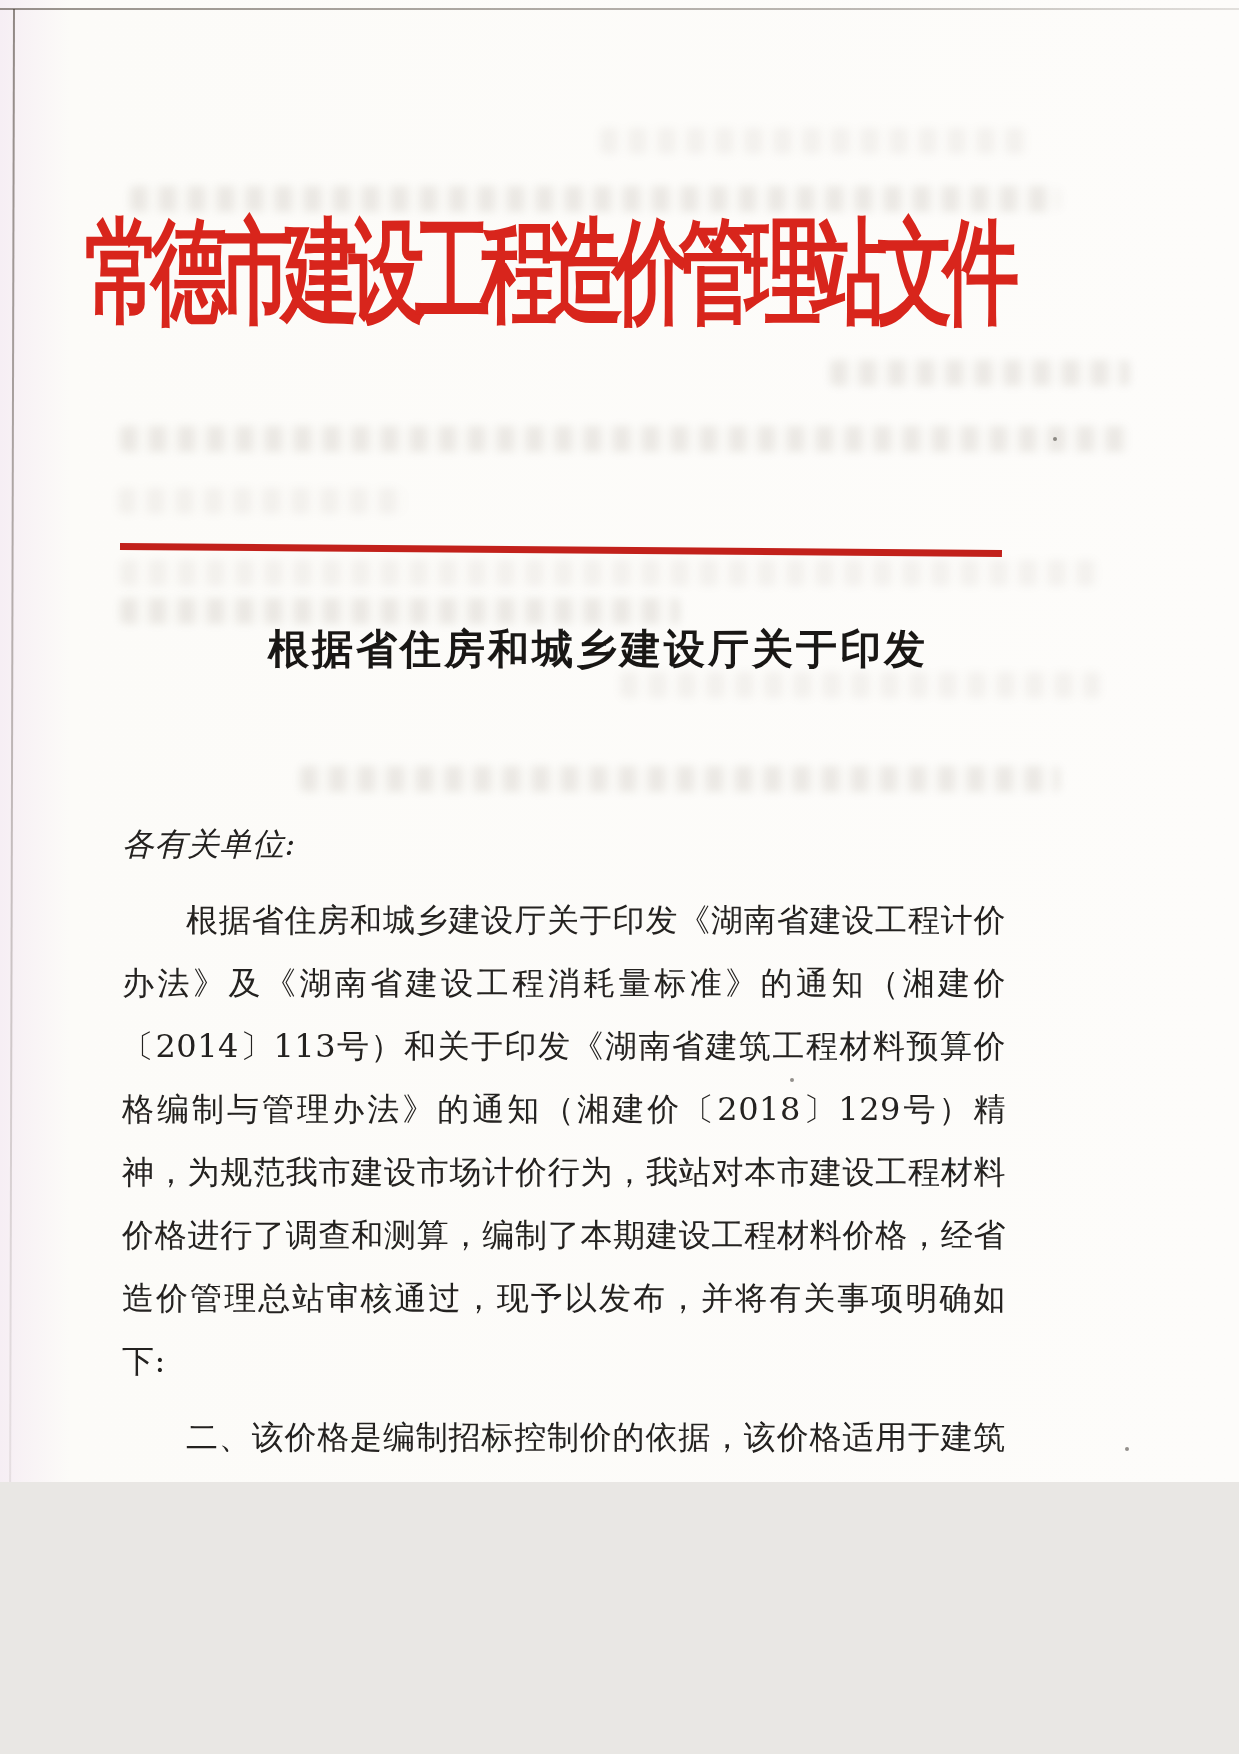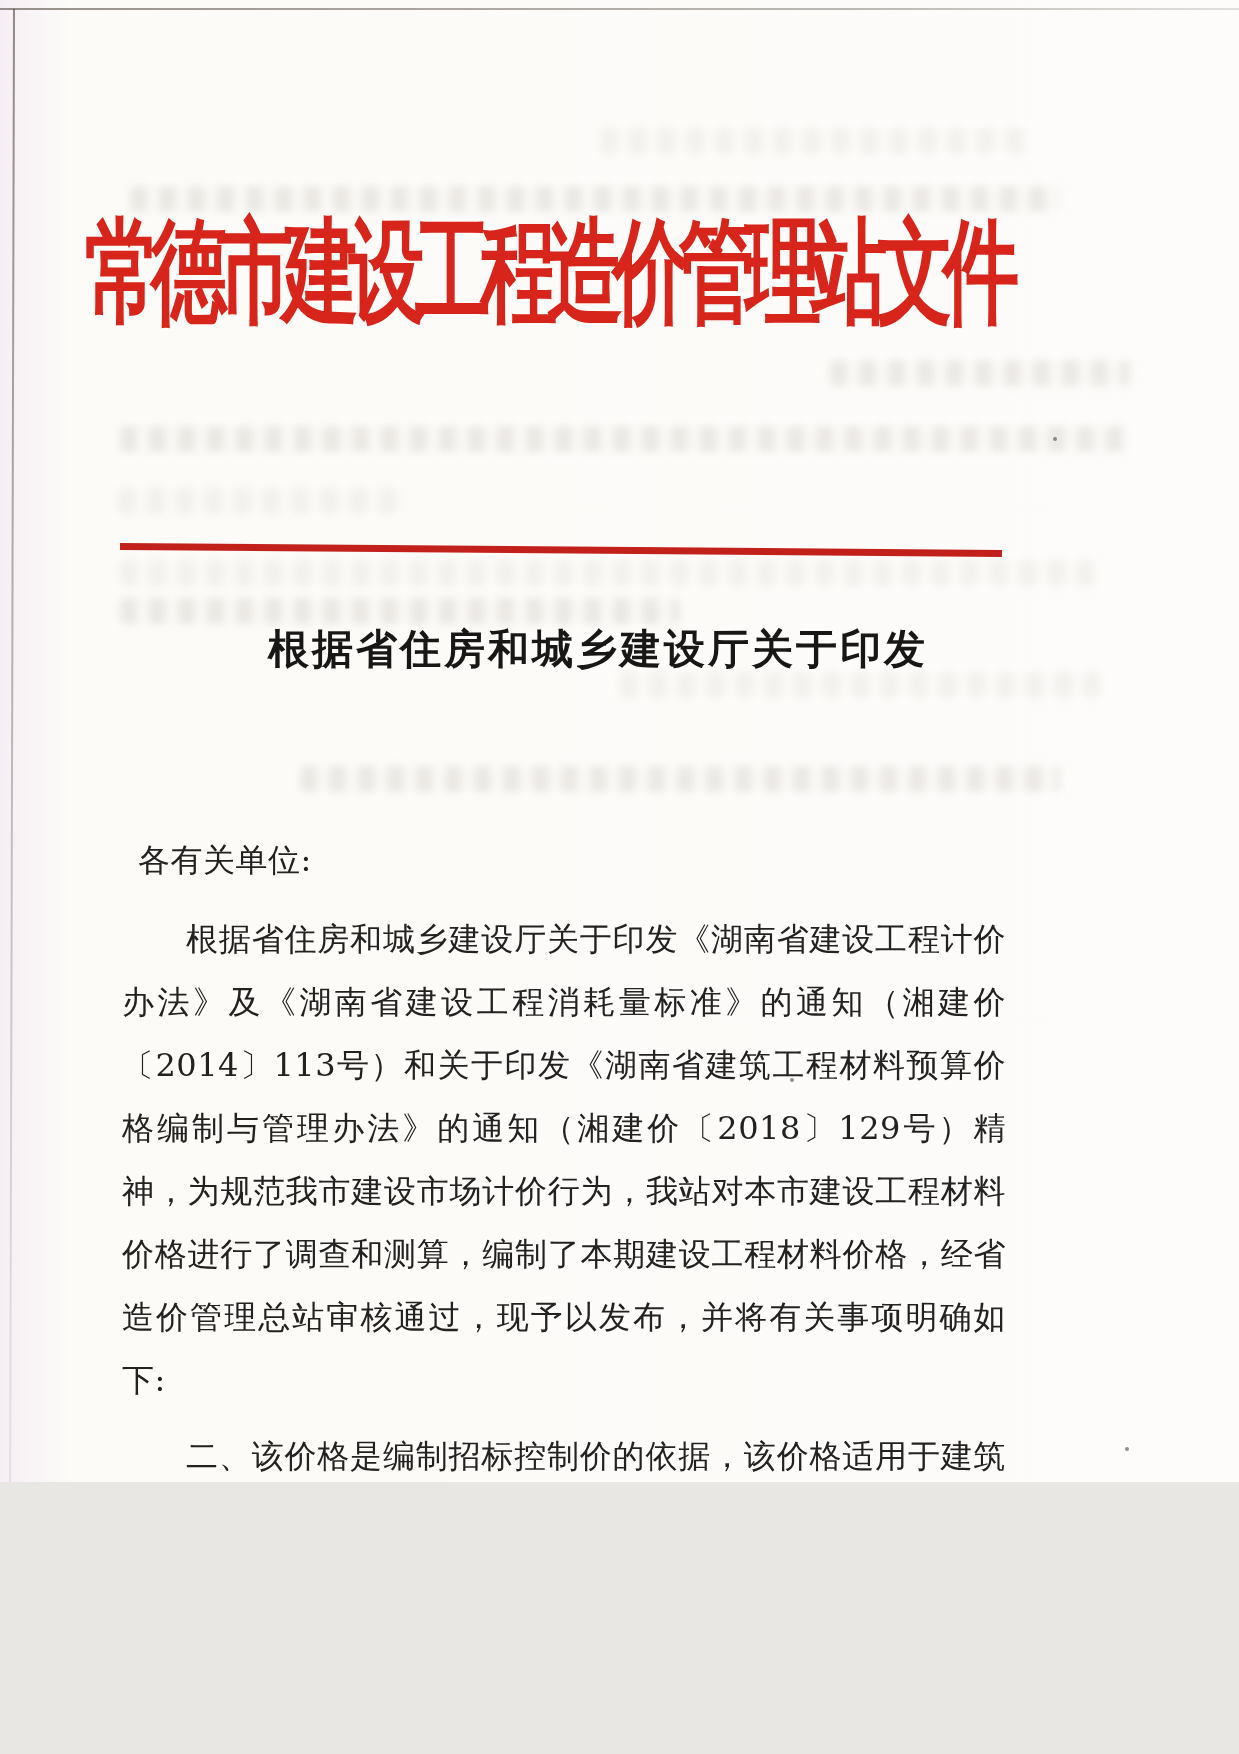--- a/index.html
+++ b/index.html
@@ -66,21 +66,21 @@
     text-align:center;color:#191715;
     font-family:"Liberation Sans","DejaVu Sans",sans-serif;
     font-weight:700;font-size:41px;line-height:73px;letter-spacing:3px;
   }
   
   .body-block{
     position:absolute;top:813px;left:122px;width:884px;
     color:#242220;
     font-size:32px;line-height:63px;letter-spacing:.5px;
   }
-  .salutation{margin:16px;}
+  .salutation{margin:0;font-style:italic;}
   .para{
     margin:13px 0 0 0;
     text-indent:2em;
     text-align:justify;
   }
   .para.continued{text-align-last:justify;}
 </style>
 </head>
 <body>
 

